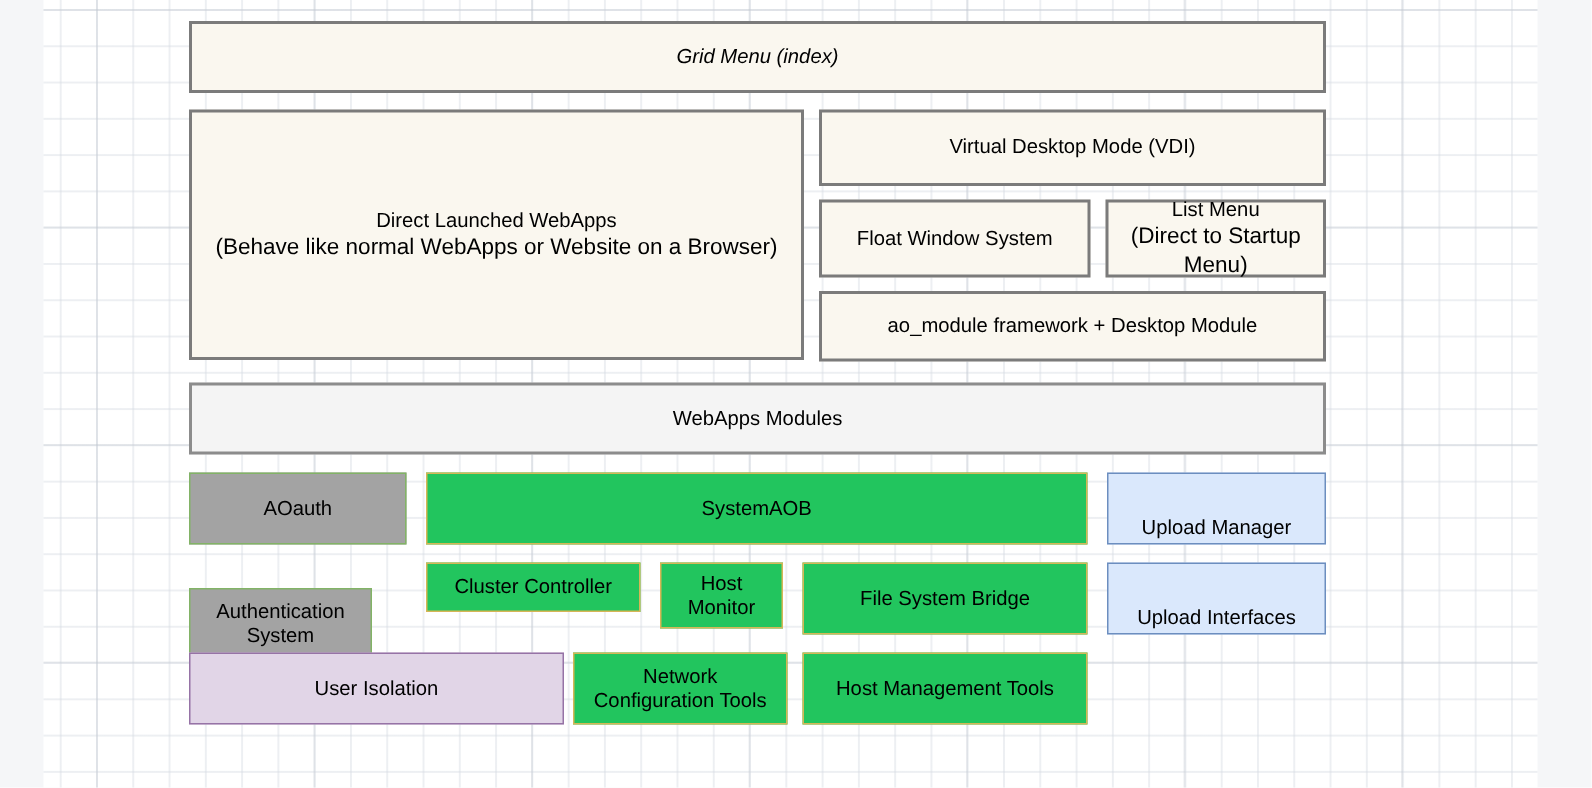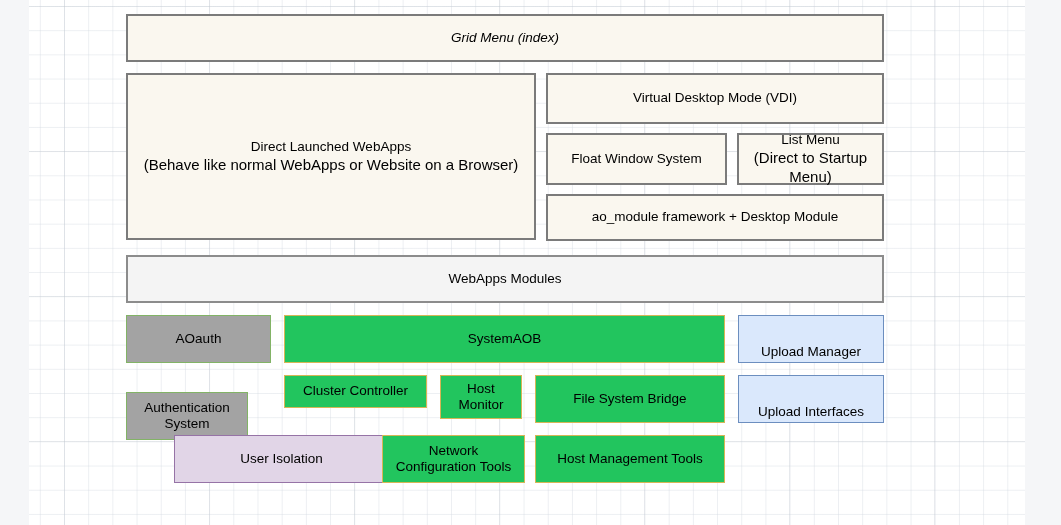--- a/index.html
+++ b/index.html
@@ -132,21 +132,21 @@
     </div>
     <div class="box style-yellow" style="left: 440px; top: 375px; width: 82px; height: 44px;">
       <span class="inner"><span>Host Monitor</span></span>
     </div>
     <div class="box style-yellow" style="left: 535px; top: 375px; width: 190px; height: 48px;">
       <span class="inner"><span>File System Bridge</span></span>
     </div>
     <div class="box style-blue" style="left: 738px; top: 375px; width: 146px; height: 48px;">
       <span class="inner"><span>Upload Interfaces</span></span>
     </div>
-    <div class="box style-purple" style="left: 126px; top: 435px; width: 215px; height: 48px; margin-left: 48px;">
+    <div class="box style-purple" style="left: 126px; top: 435px; width: 250px; height: 48px;">
       <span class="inner"><span>User Isolation</span></span>
     </div>
     <div class="box style-yellow" style="left: 382px; top: 435px; width: 143px; height: 48px;">
       <span class="inner"><span>Network Configuration Tools</span></span>
     </div>
     <div class="box style-yellow" style="left: 535px; top: 435px; width: 190px; height: 48px;">
       <span class="inner"><span>Host Management Tools</span></span>
     </div>
   </div>
 

